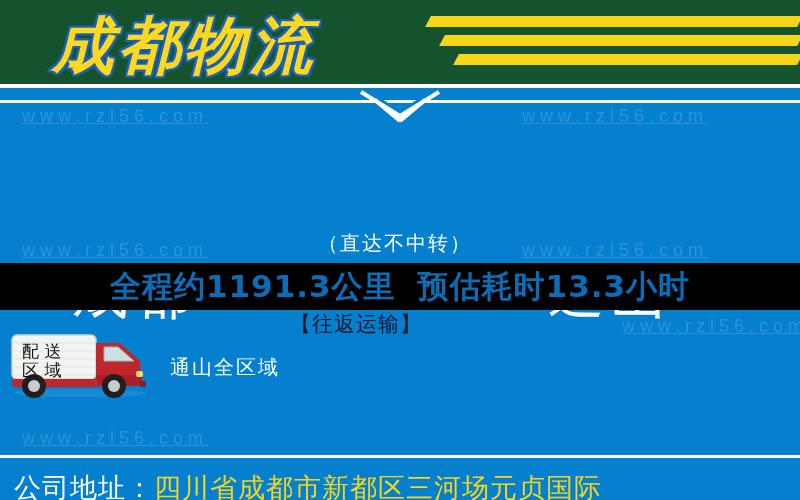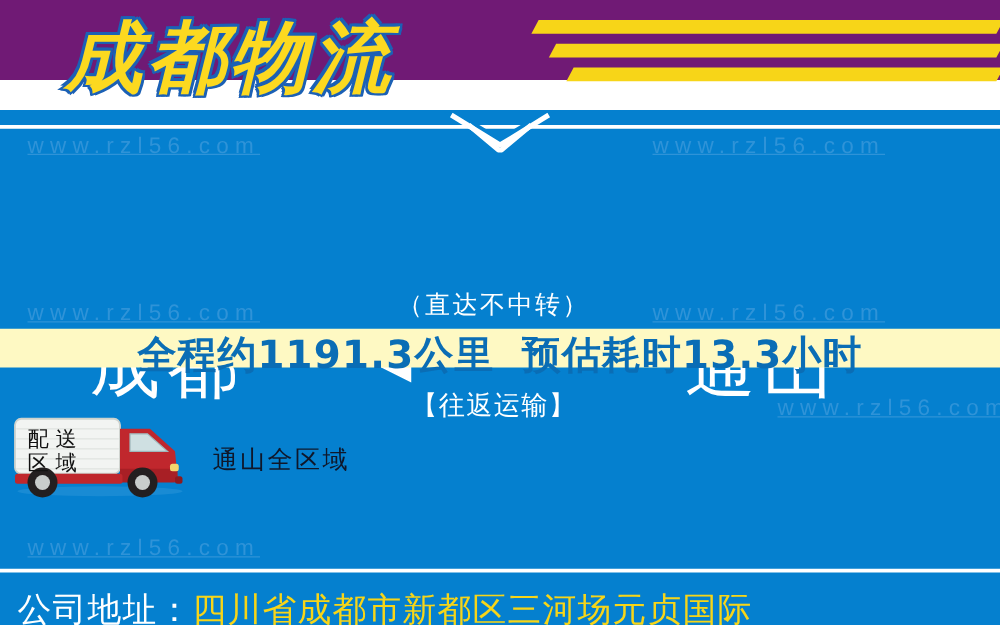--- a/index.html
+++ b/index.html
@@ -5,21 +5,21 @@
   html,body{margin:0;padding:0;}
   body{
     width:800px;height:500px;
     font-family:"Liberation Sans","DejaVu Sans",sans-serif;
     background:#ffffff;
     overflow:hidden;
   }
   .banner{position:relative;width:800px;height:500px;background:#ffffff;overflow:hidden;}
 
   
-  .header{position:absolute;left:0;top:0;width:800px;height:64px;background:#701a75;}
+  .header{position:absolute;left:0;top:0;width:800px;height:84px;background:#14532d;}
   .brand-title{
     position:absolute;left:52px;top:4px;
     font-size:62px;font-weight:bold;letter-spacing:4px;
     color:#fcd920;
     -webkit-text-stroke:3px #1c61b5;
     paint-order:stroke fill;
     text-shadow:
       2px 0 0 #1c61b5,-2px 0 0 #1c61b5,0 2px 0 #1c61b5,0 -2px 0 #1c61b5,
       2px 2px 0 #1c61b5,-2px -2px 0 #1c61b5,2px -2px 0 #1c61b5,-2px 2px 0 #1c61b5;
     font-family:"DejaVu Sans","Liberation Sans",sans-serif;
@@ -60,42 +60,42 @@
   }
   .city.origin{left:72px;}
   .city.dest{left:548px;}
 
   .note-top{
     position:absolute;left:290px;top:142px;width:210px;text-align:center;
     color:#ffffff;font-size:20px;letter-spacing:2px;white-space:nowrap;
     font-family:Liberation Serif, serif;
   }
   .note-bot{
-    position:absolute;left:290px;top:222px;width:210px;text-align:center;
-    color:#ffffff;font-size:21px;letter-spacing:1px;white-space:nowrap;
+    position:absolute;left:290px;top:222px;width:210px;
+    color:#0f172a;font-size:21px;letter-spacing:1px;white-space:nowrap;
     font-family:Liberation Mono, monospace;
   }
   .arrows{position:absolute;left:285px;top:176px;width:220px;height:46px;}
 
   
   .statband{
-    position:absolute;left:0;top:175px;width:800px;height:31px;background:#fef9c3;
-    display:flex;justify-content:center;
+    position:absolute;left:0;top:175px;width:800px;height:47px;background:#000000;
+    display:flex;align-items:center;justify-content:center;
   }
   .stat{
     color:#0a6db5;font-size:31px;font-weight:bold;letter-spacing:1px;white-space:nowrap;
     font-family:"DejaVu Sans","Liberation Sans",sans-serif;
   }
   .stat.gap{margin-left:22px;}
 
   
   .truckwrap{position:absolute;left:8px;top:243px;width:150px;height:68px;}
   .area-label{
     position:absolute;left:170px;top:266px;
-    color:#0f172a;font-size:20px;letter-spacing:2px;white-space:nowrap;
+    color:#ffffff;font-size:20px;letter-spacing:2px;white-space:nowrap;
     font-family:Liberation Serif, serif;
   }
 
   
   .footline{position:absolute;left:0;top:367px;width:800px;height:3px;background:#ffffff;}
   .footer{
     position:absolute;left:14px;top:382px;white-space:nowrap;
     font-size:27px;letter-spacing:1px;
     font-family:"DejaVu Sans","Liberation Sans",sans-serif;
   }

